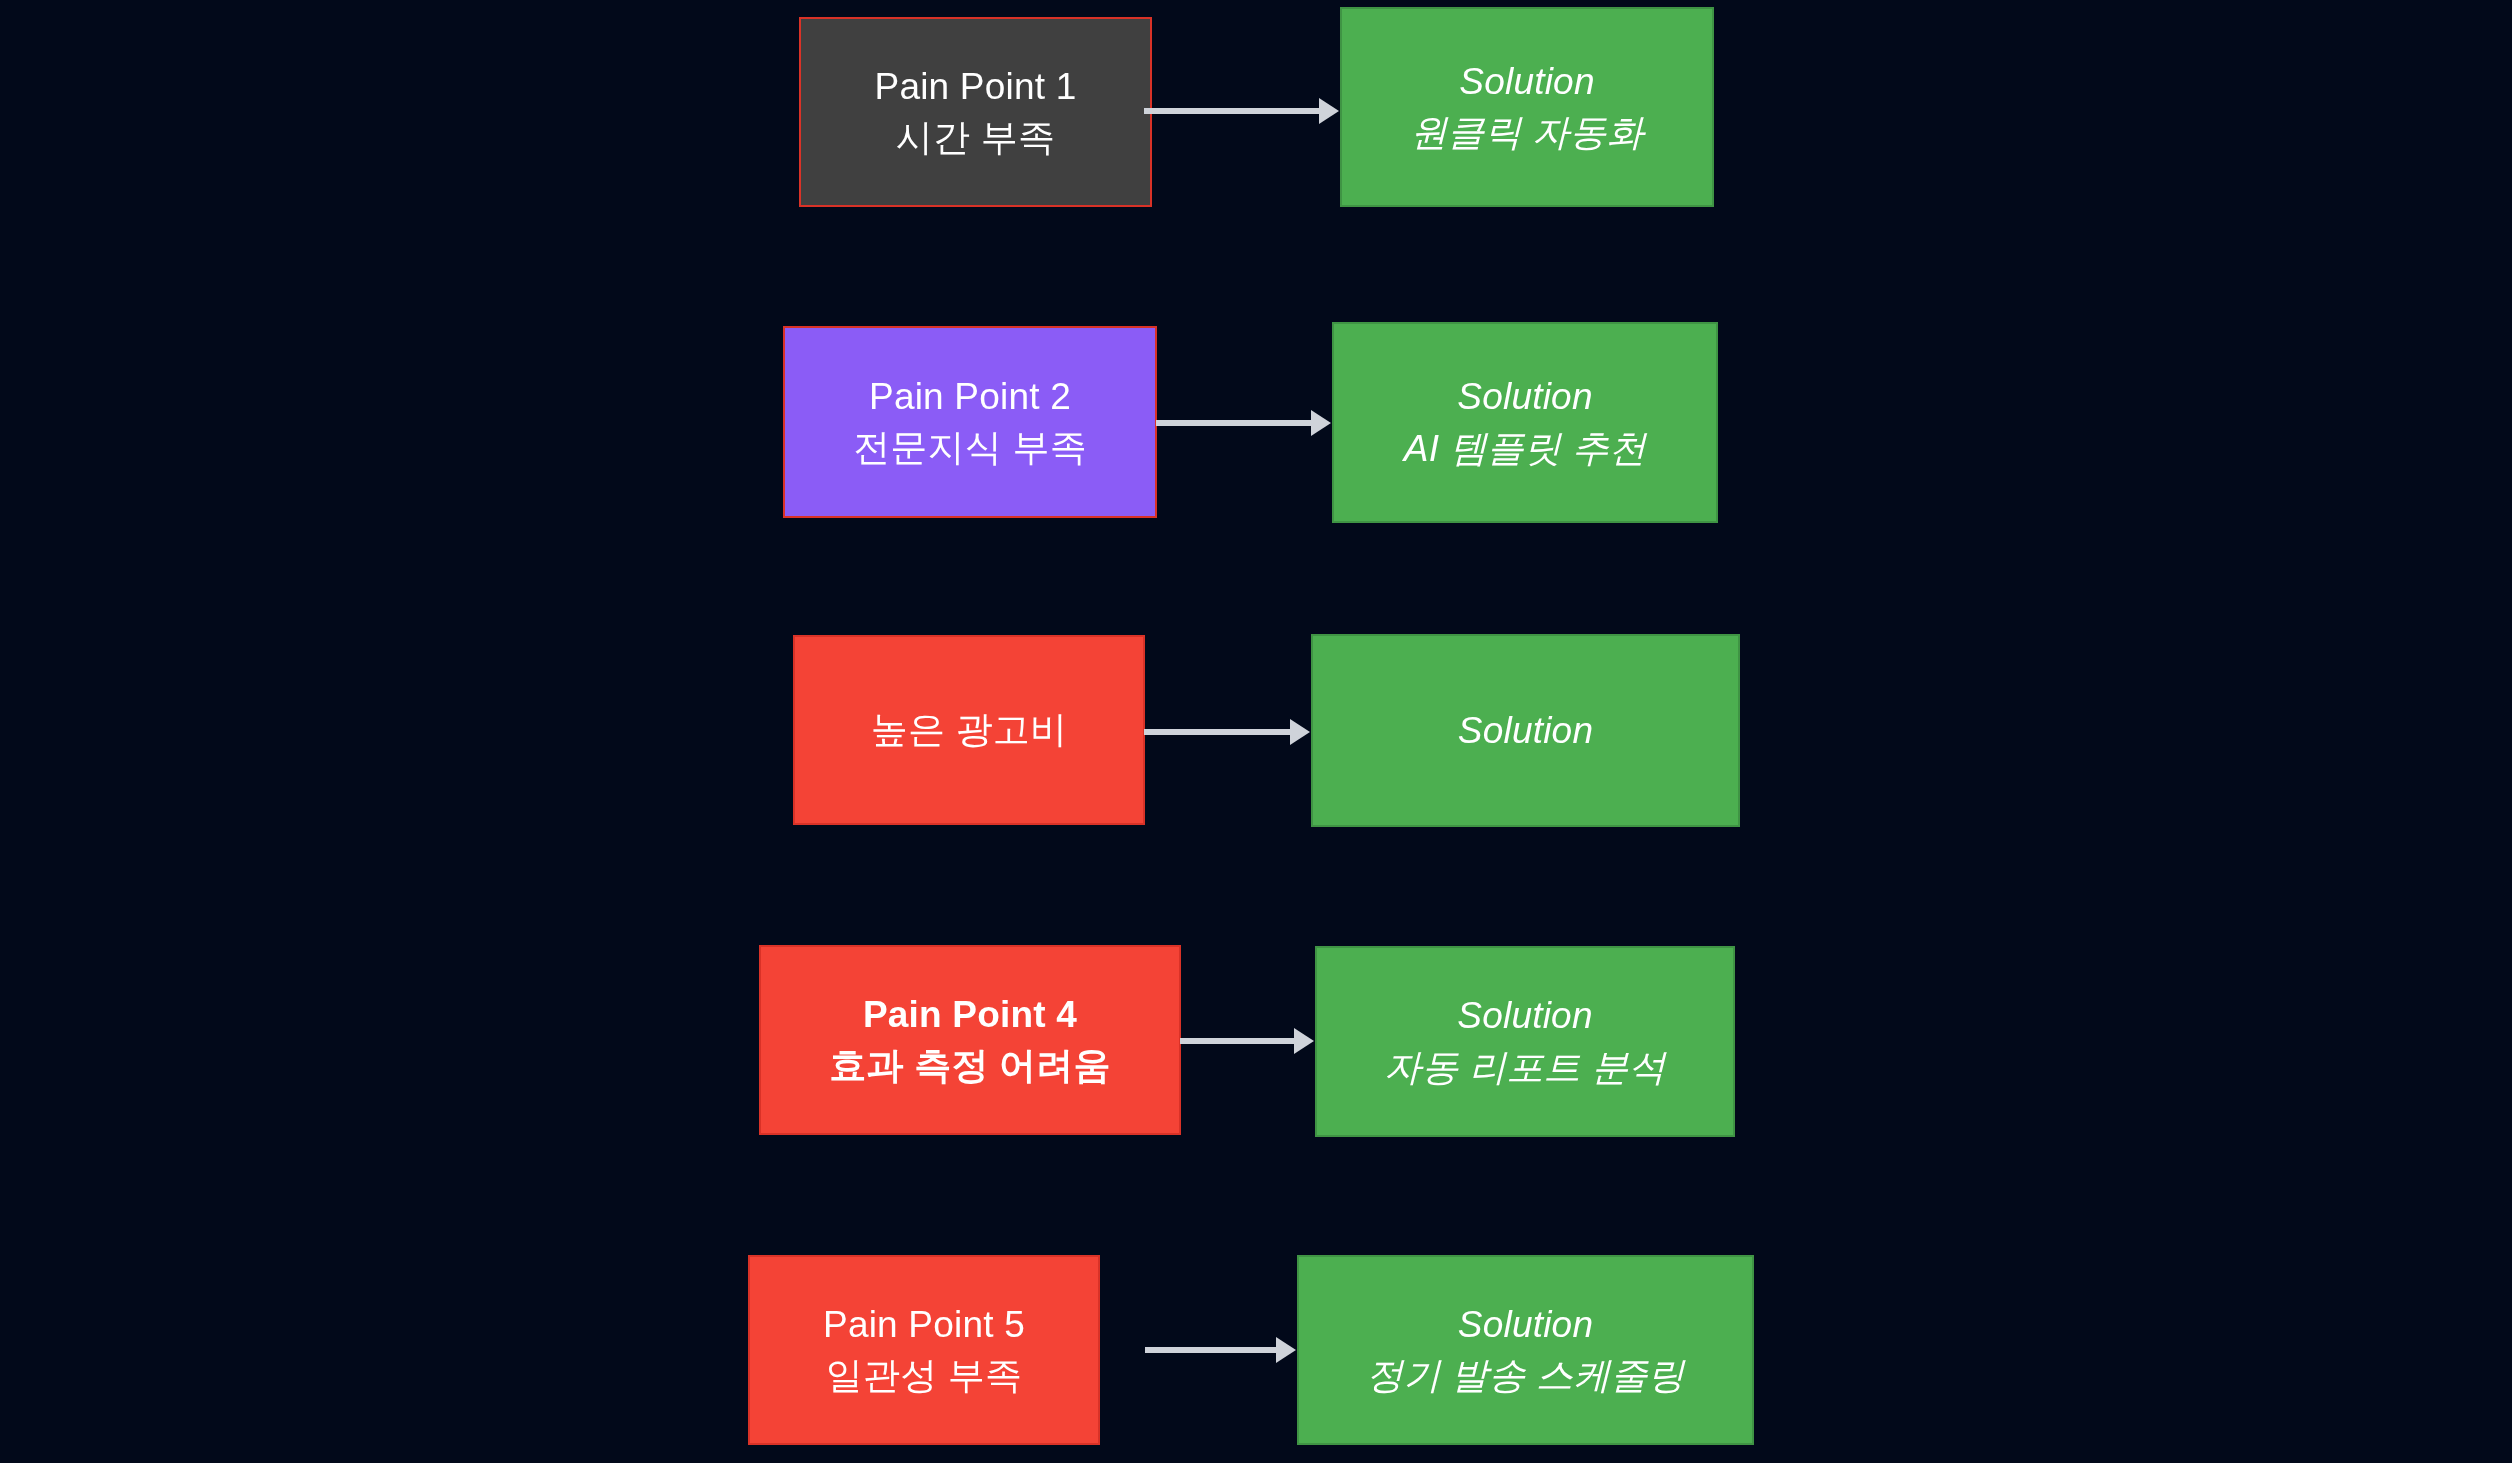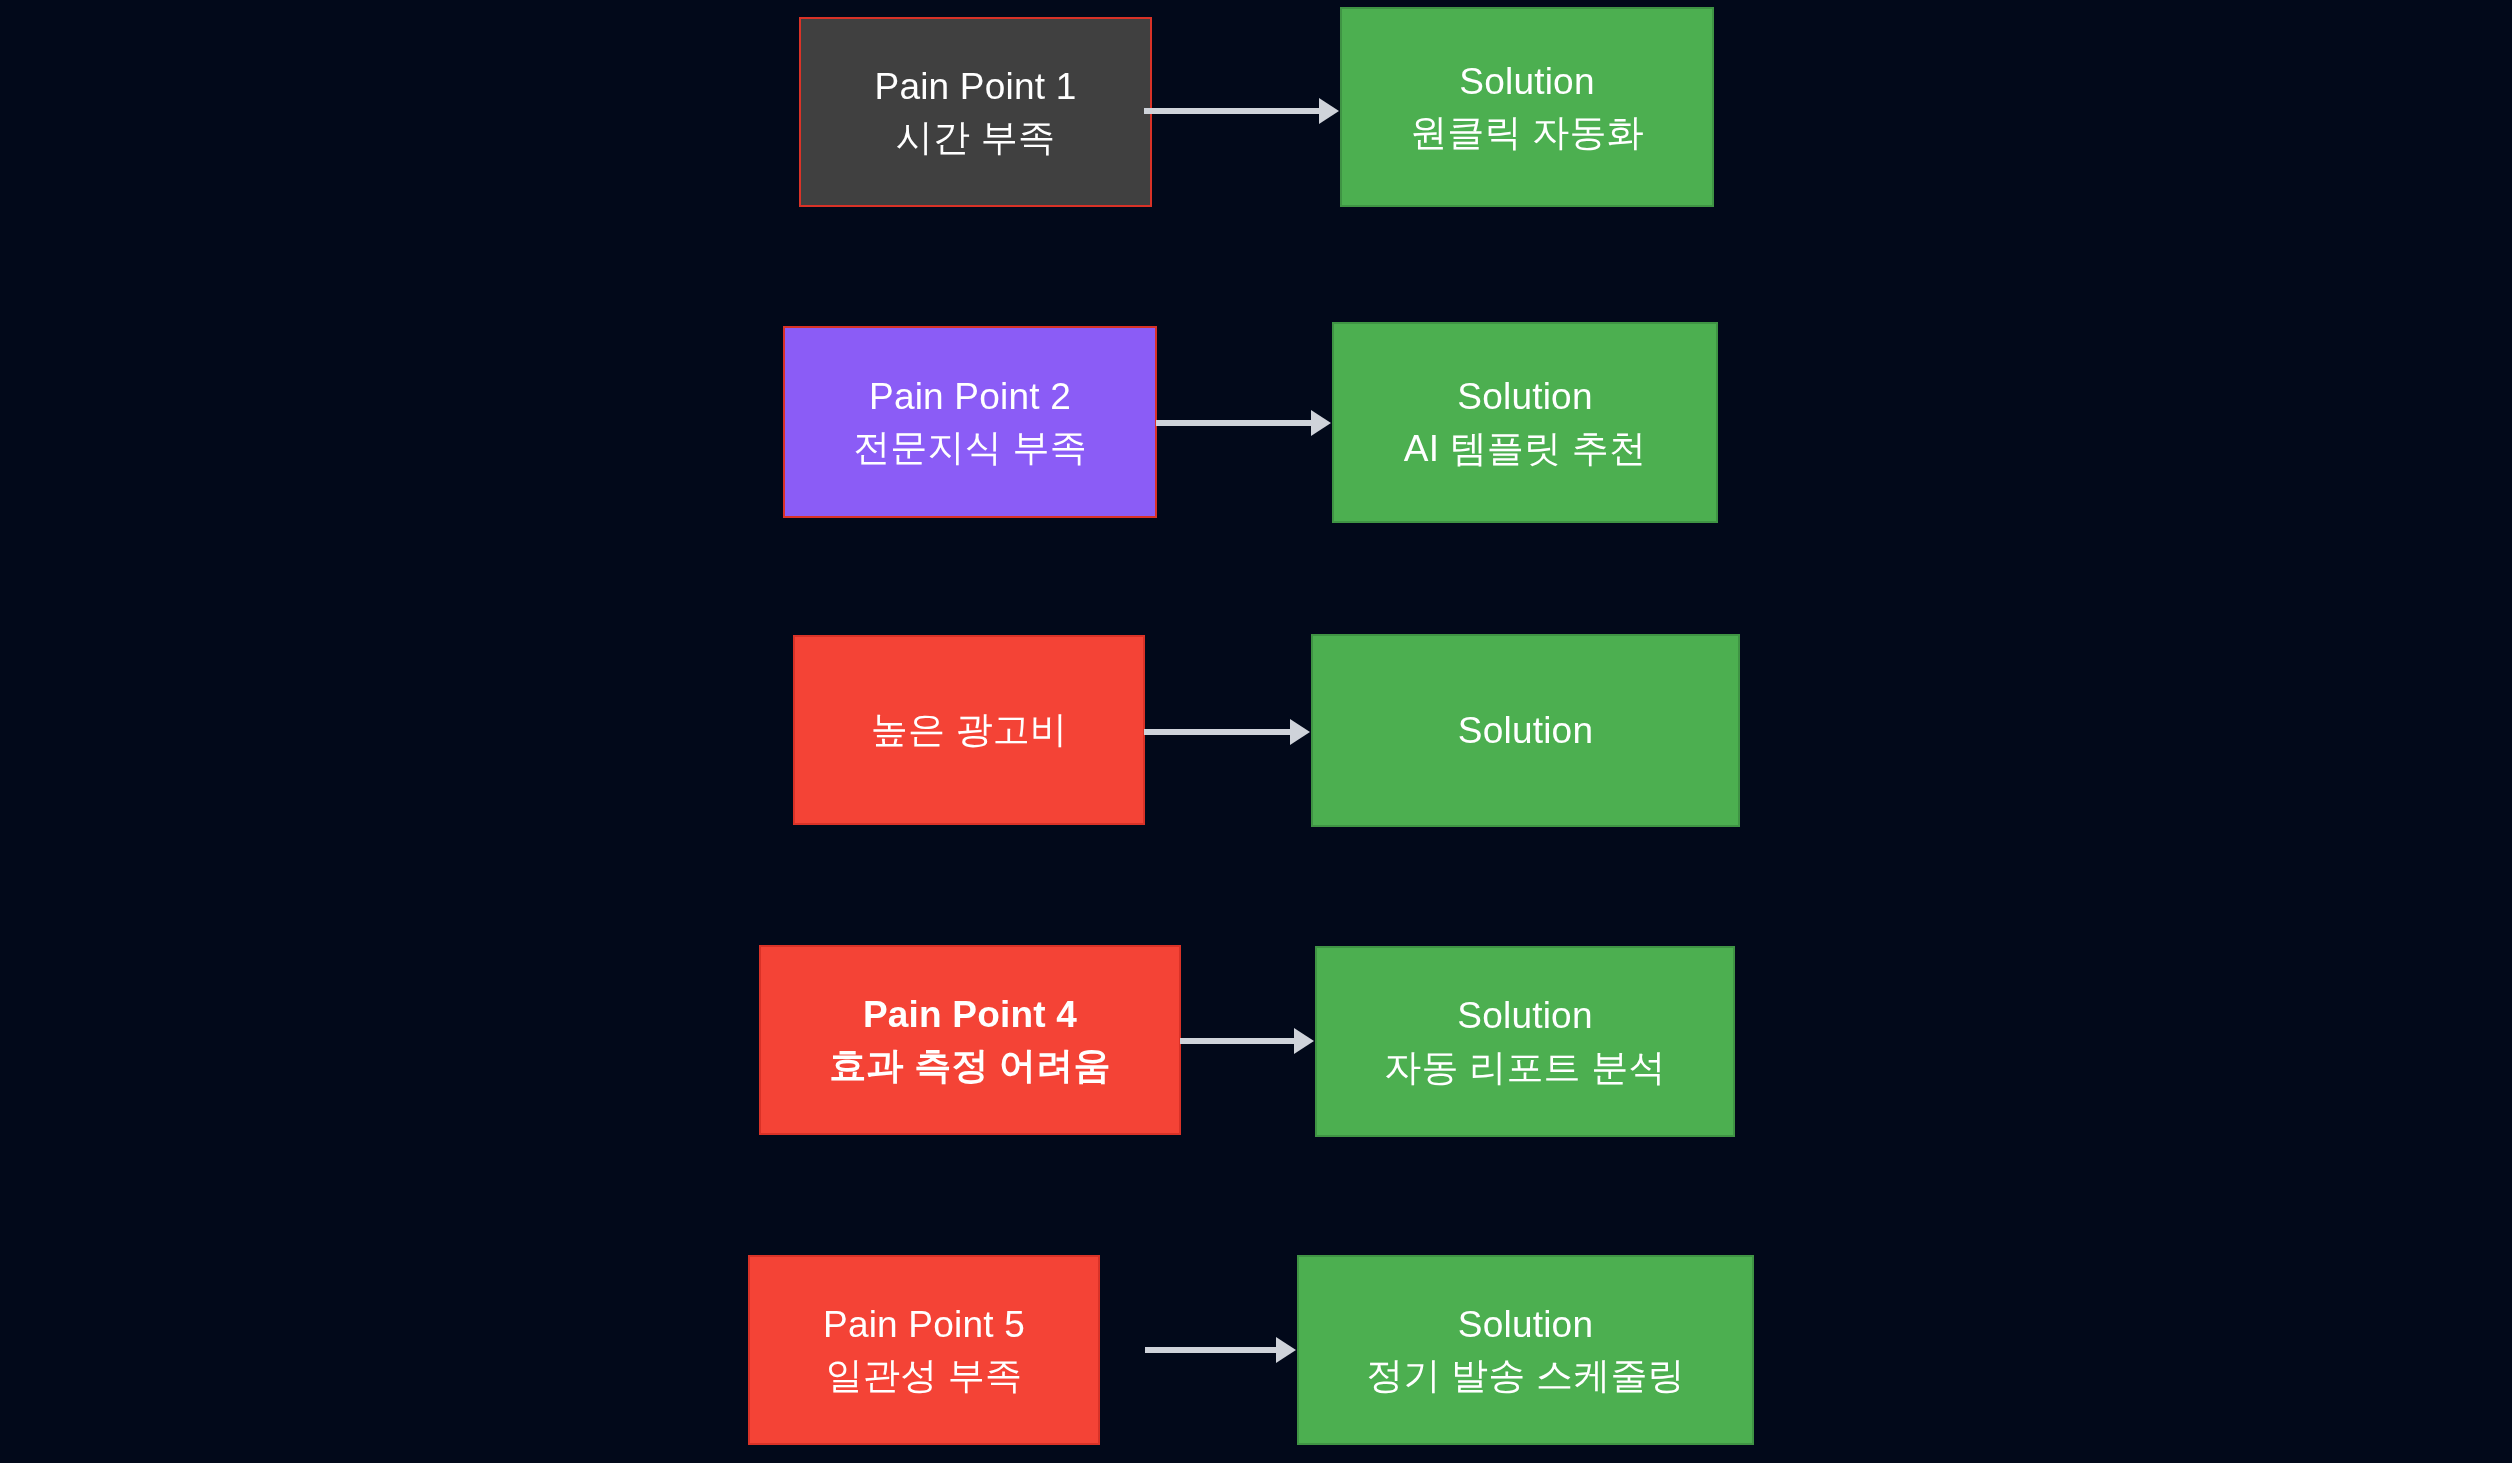--- a/index.html
+++ b/index.html
@@ -32,20 +32,21 @@
     font-size: 37px;
     letter-spacing: 0.2px;
   }
   .node.pain {
     background: #f44336;
     border: 2.8px solid #d93227;
   }
   .node.solution {
     background: #4caf50;
     border: 2.8px solid #3f9444;
+    font-style: italic;
   }
   .node .line1,
   .node .line2 {
     display: block;
     width: 100%;
     white-space: nowrap;
   }
   .arrow {
     position: absolute;
     height: 0;

